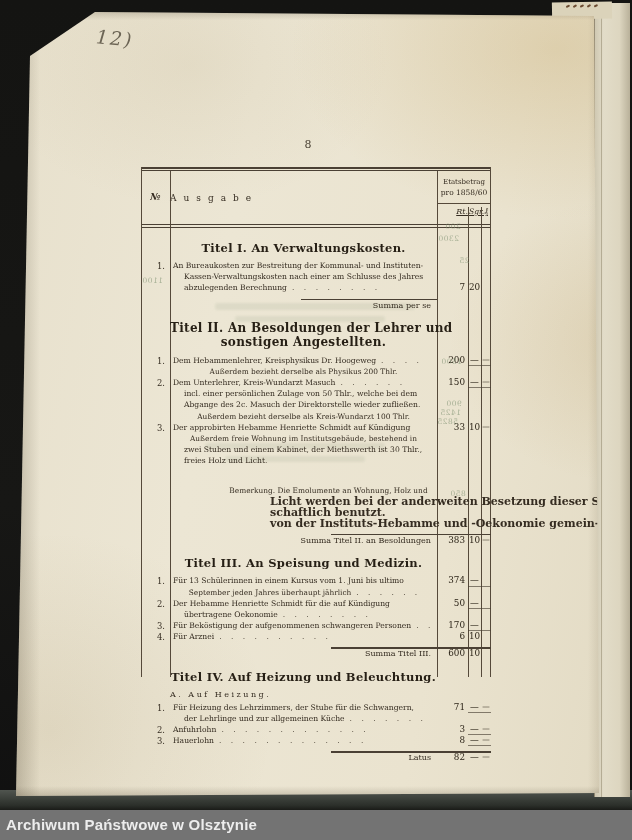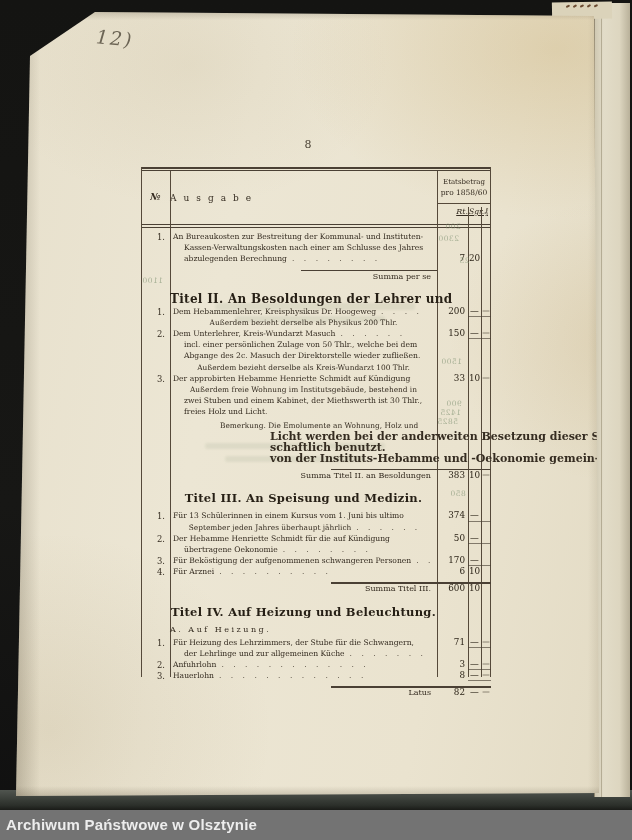--- a/index.html
+++ b/index.html
@@ -89,21 +89,21 @@
   .ln.title2a .txt,.ln.title2b .txt{text-align:center;font-weight:bold;font-size:12px;line-height:14px;letter-spacing:.3px;color:#261f15;}
   .ln.title2a{margin-top:10px;}
   .ln.title2b{margin-bottom:6px;}
   .ln.subhead .txt{text-align:left;font-size:8px;letter-spacing:2.5px;line-height:11px;}
   .ln.subhead{margin-bottom:2px;}
   .ln.body .txt{padding-left:3px;}
   .ln.cont .txt{padding-left:14px;}
   .ln.notec .txt{text-align:center;font-size:7.4px;line-height:11px;}
   .ln.bem1 .txt{padding-left:50px;font-size:7.4px;line-height:11px;}
   .ln.bem .txt{padding-left:100px;font-size:11px;line-height:11px;font-weight:bold;}
-  .ln.bem1{margin-top:3px;}
+  .ln.bem1{margin-top:19px;text-align:center;}
   .ln.sum .txt{text-align:right;padding-right:6px;font-size:8px;}
   .ln.sum{margin-top:6px;margin-bottom:3px;}
   .dots{word-spacing:5px;margin-left:5px;letter-spacing:1px;}
   .amt{position:absolute;top:0;font-size:8.8px;color:#2c2418;}
   .amt.rt{left:296px;width:31px;text-align:right;padding-right:3px;box-sizing:border-box;}
   .amt.sgr{left:327px;width:13px;text-align:center;}
   .amt.pf{left:340px;width:10px;text-align:center;font-size:7.5px;}
   .rule{position:absolute;top:-1px;height:1.2px;background:#4a4034;}
   .rule.short{left:160px;width:136px;}
   .rule.long{left:190px;right:0;}
@@ -164,38 +164,44 @@
     <div class="hrule t-mid2"></div>
 
     <div class="vline vl-left"></div>
     <div class="vline vl-no"></div>
     <div class="vline vl-rt"></div>
     <div class="vline vl-sgr"></div>
     <div class="vline vl-pf"></div>
     <div class="vline vl-right"></div>
 
     <div class="t-body">
+        <div class="ln title">
+          <div class="txt">Titel I.  An Verwaltungskosten.</div>
+        </div>
         <div class="ln body">
           <span class="num">1.</span>
           <div class="txt">An Bureaukosten zur Bestreitung der Kommunal- und Instituten-</div>
         </div>
         <div class="ln cont">
           <div class="txt">Kassen-Verwaltungskosten nach einer am Schlusse des Jahres</div>
         </div>
         <div class="ln cont">
           <div class="txt">abzulegenden Berechnung<span class="dots">. . . . . . . .</span></div>
           <span class="amt rt">7</span>
           <span class="amt sgr">20</span>
         </div>
         <div class="ln sum">
           <div class="rule short"></div>
           <div class="txt">Summa per se</div>
         </div>
         <div class="ln title2a">
           <div class="txt">Titel II.  An Besoldungen der Lehrer und</div>
+        </div>
+        <div class="ln title2b">
+          <div class="txt">sonstigen Angestellten.</div>
         </div>
         <div class="ln body">
           <span class="num">1.</span>
           <div class="txt">Dem Hebammenlehrer, Kreisphysikus Dr. Hoogeweg<span class="dots">. . . .</span></div>
           <span class="amt rt">200</span>
           <span class="amt sgr">—</span>
           <span class="amt pf">—</span>
           <div class="amtline"></div>
         </div>
         <div class="ln notec">

